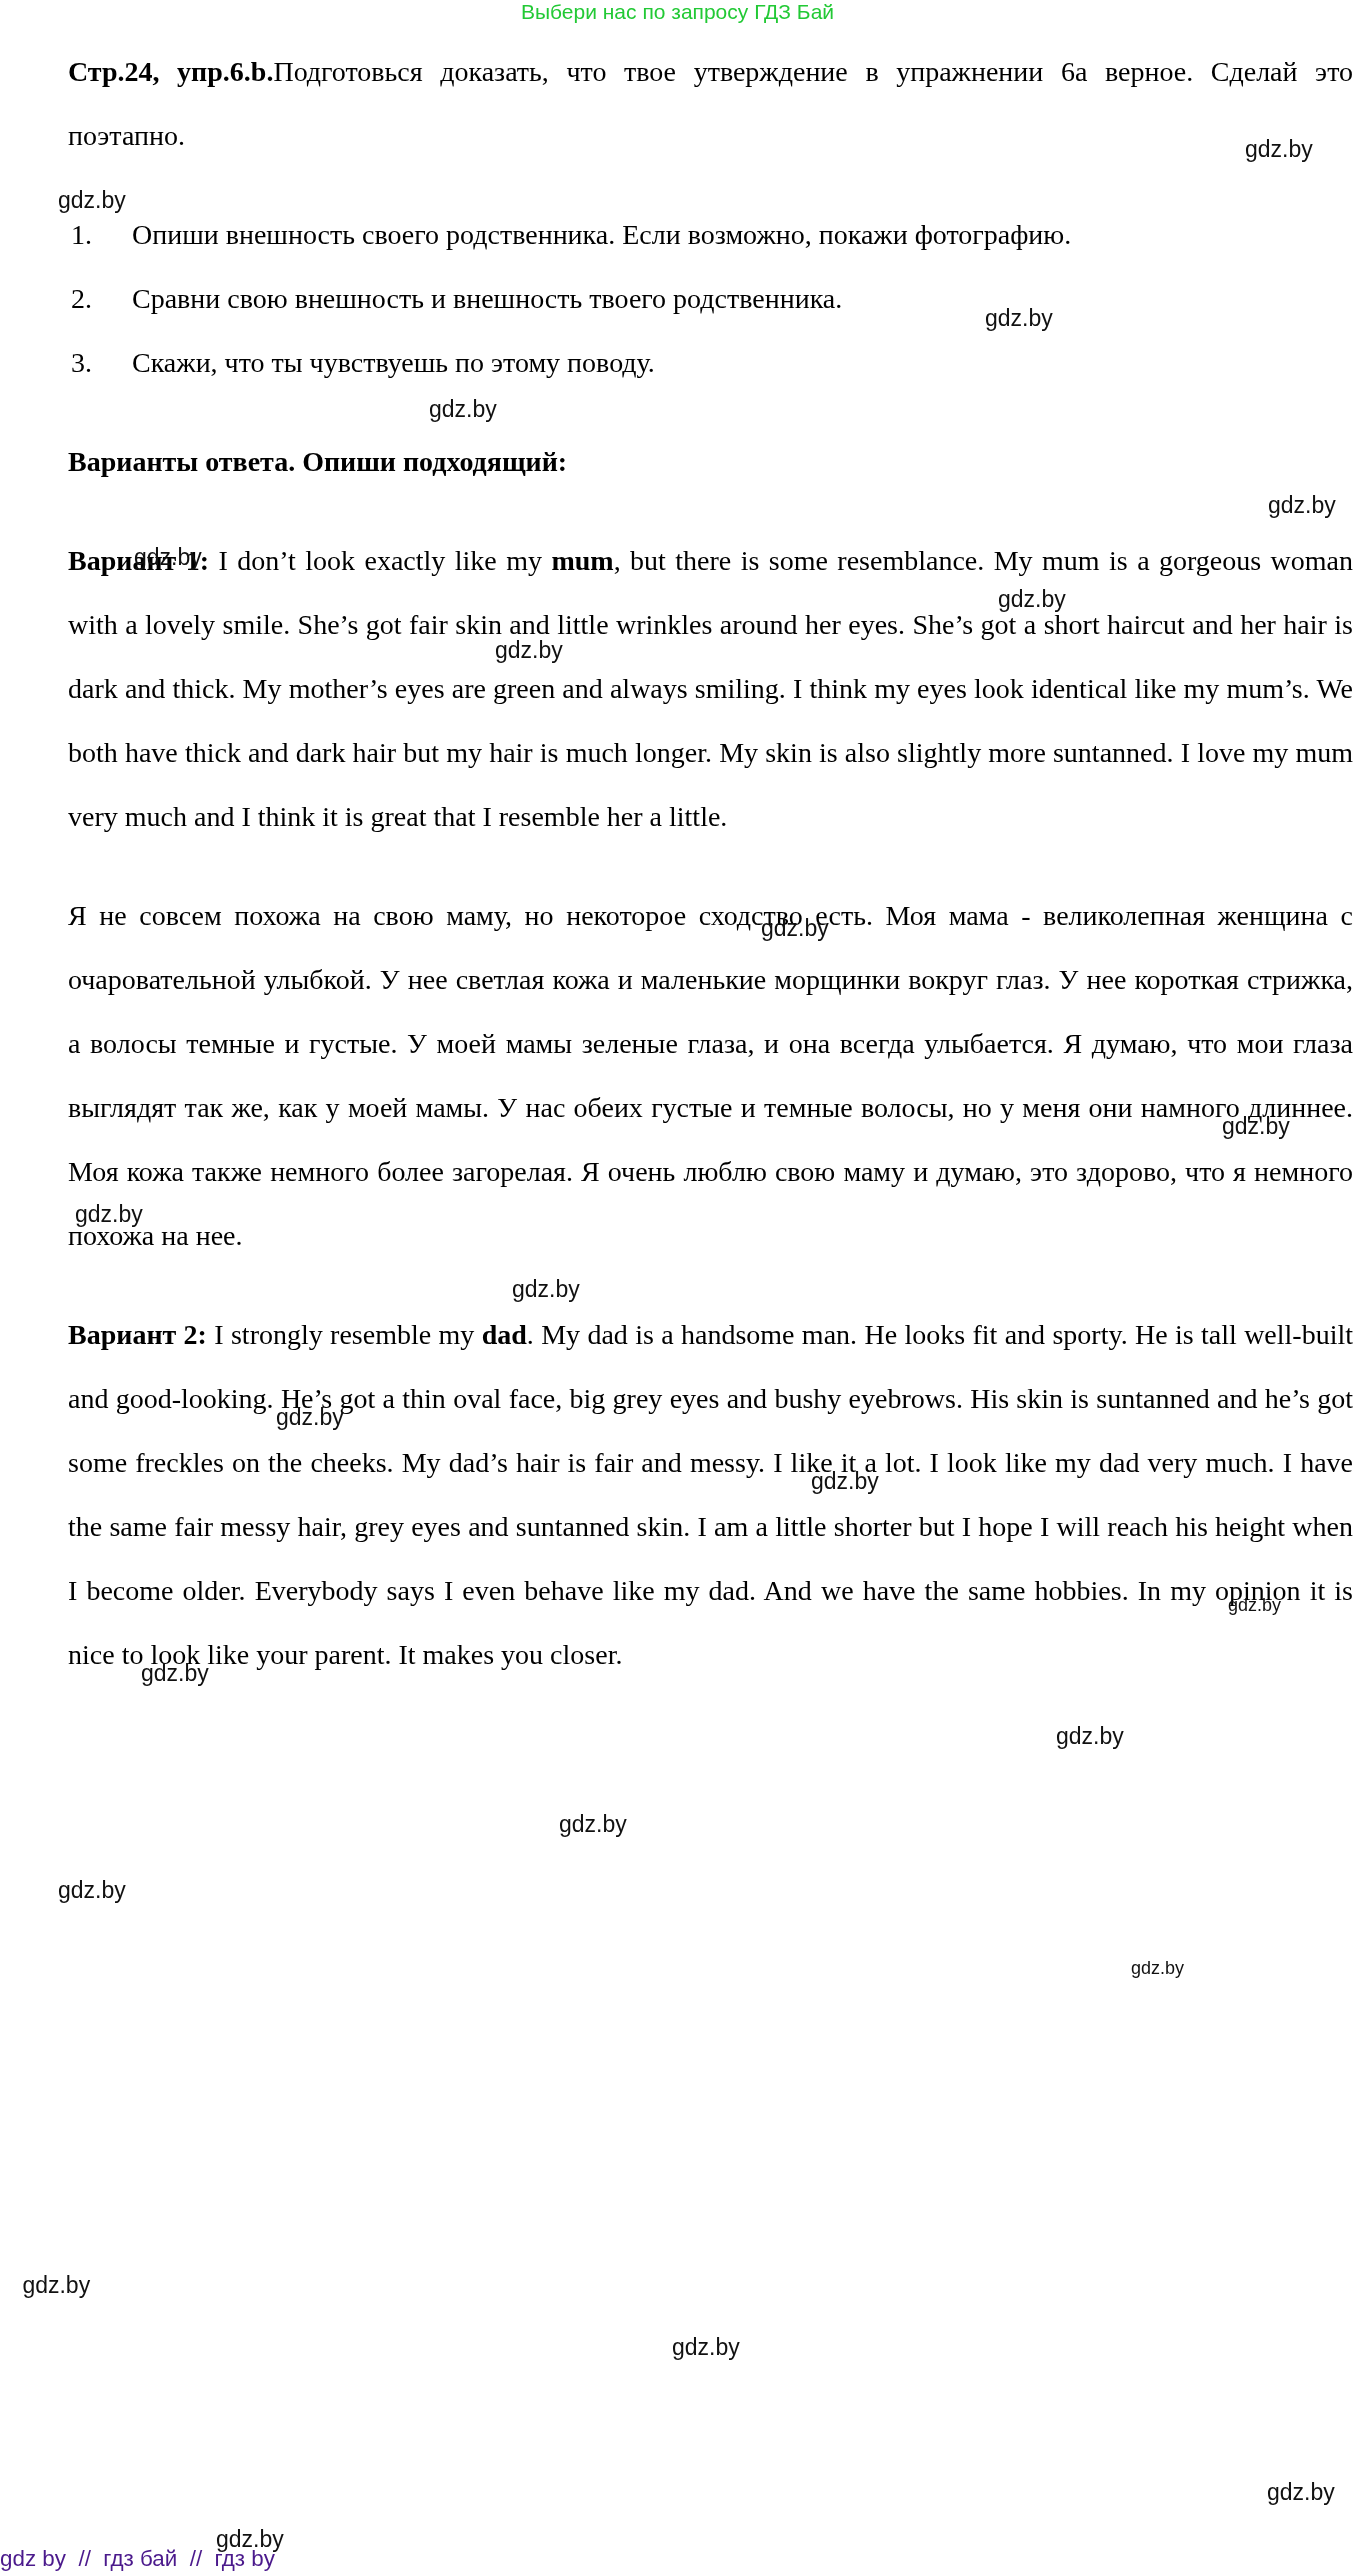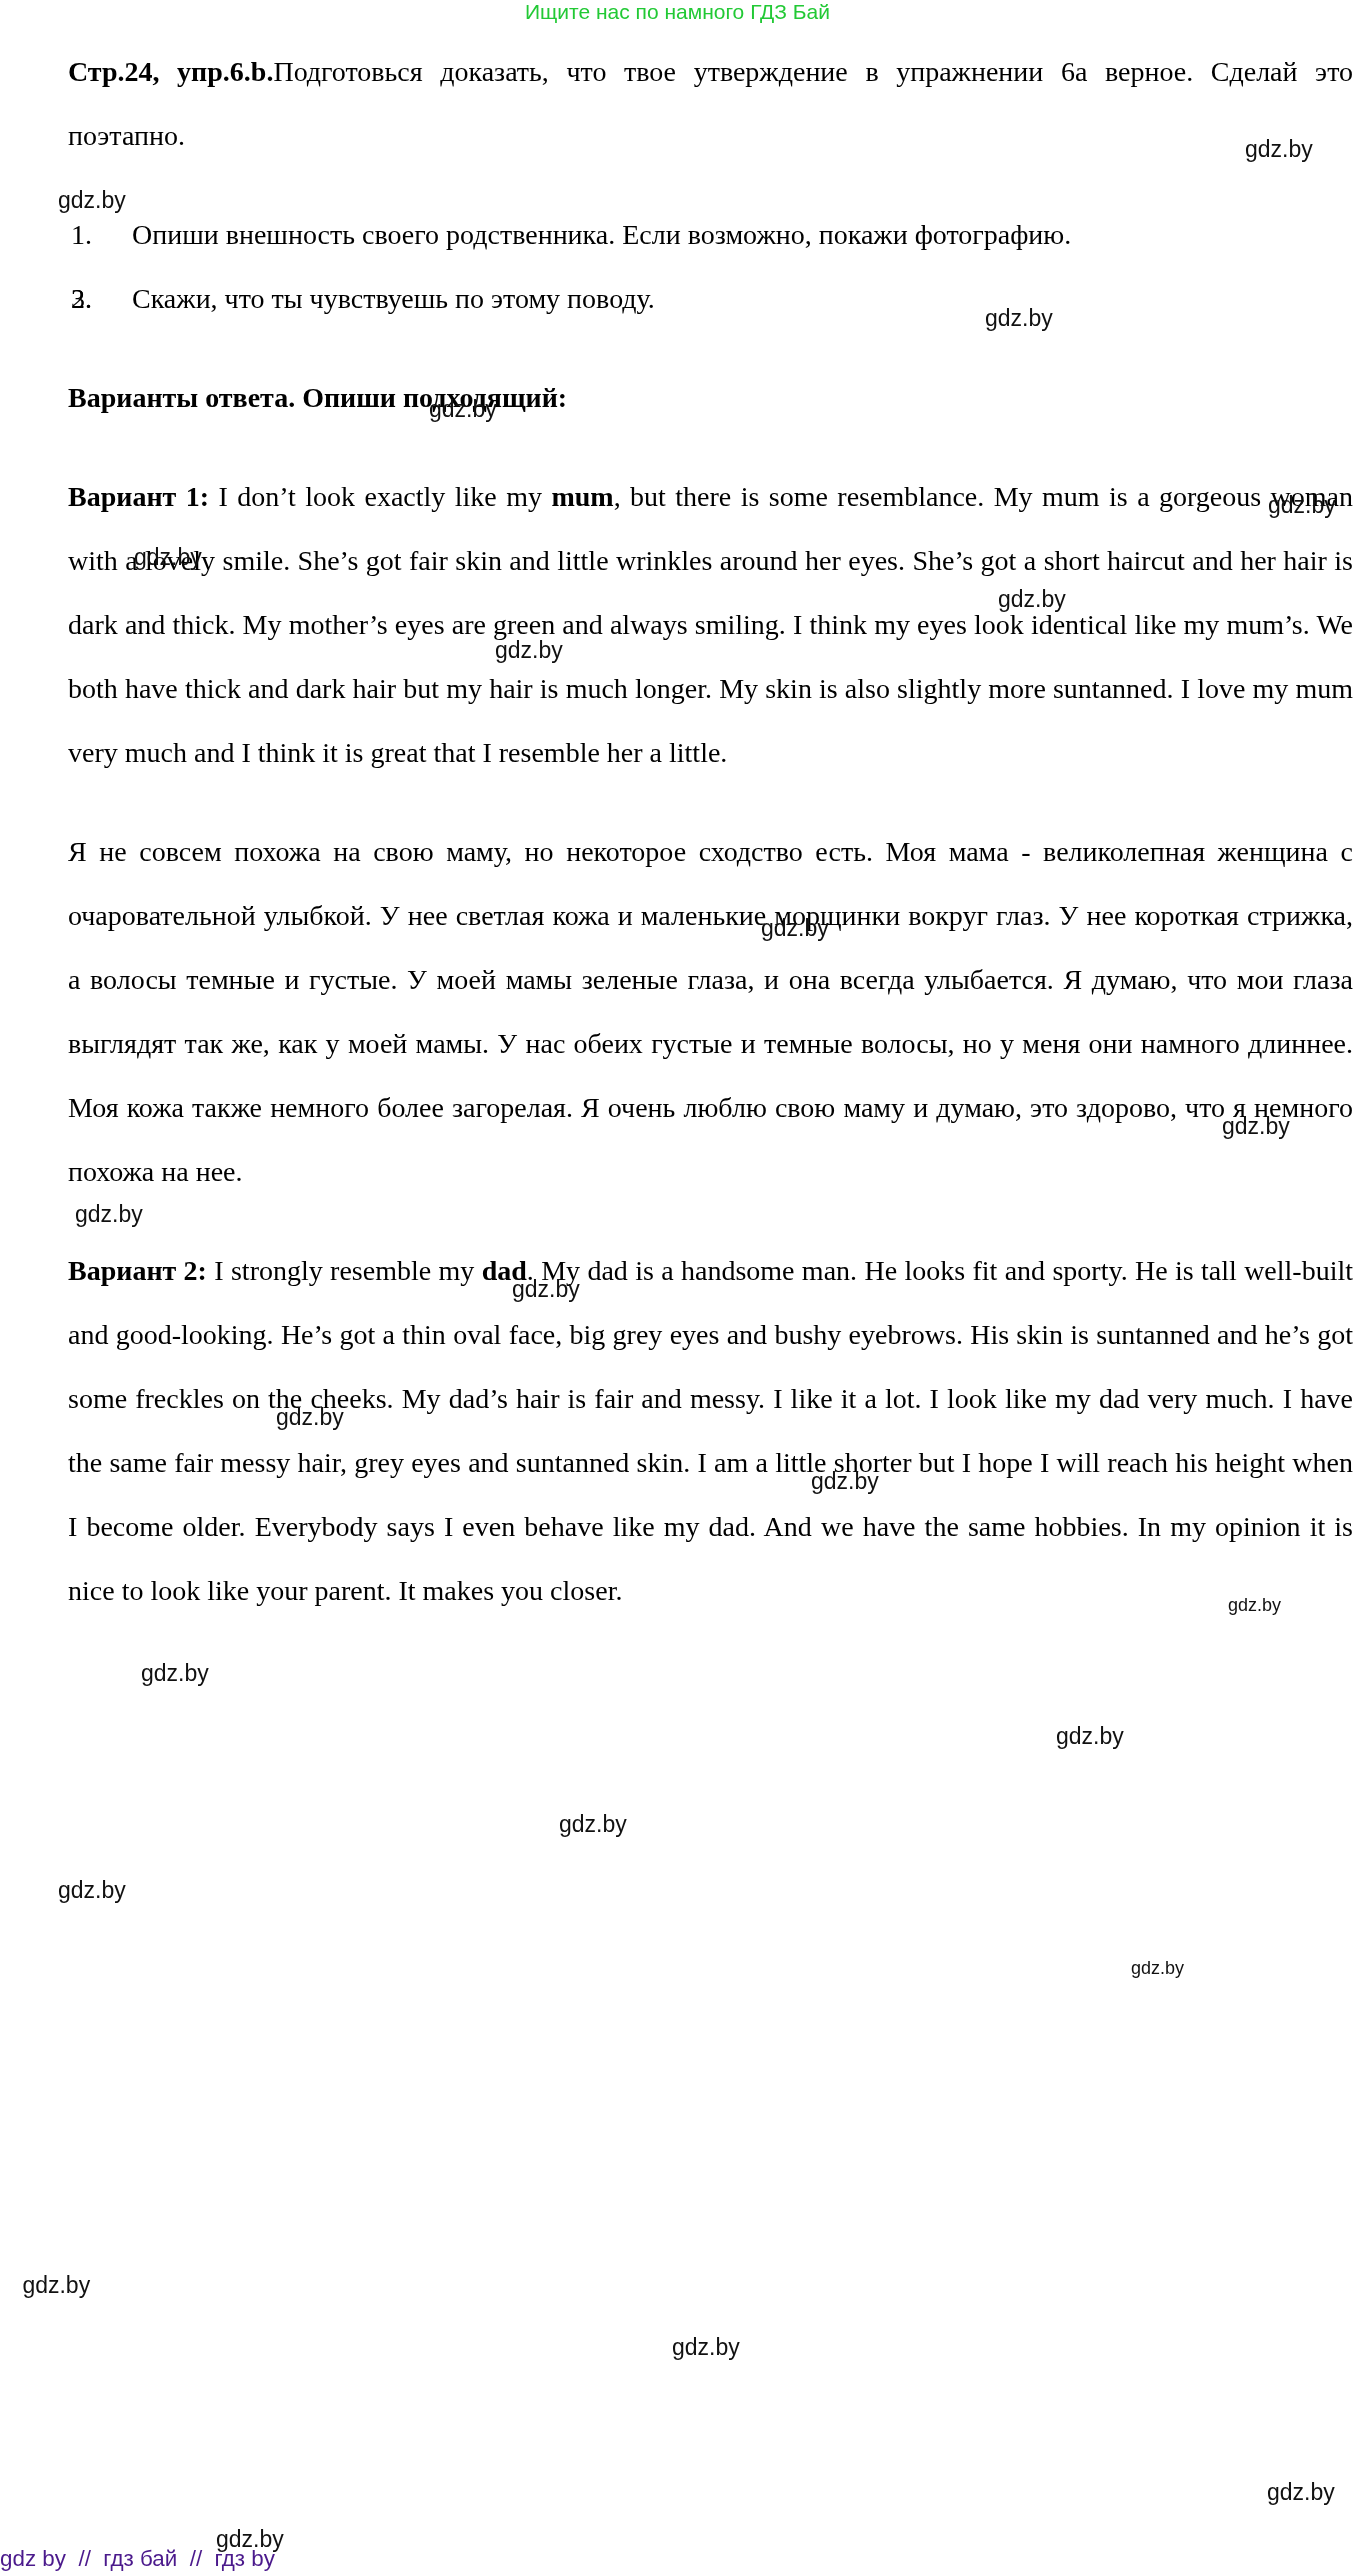--- a/index.html
+++ b/index.html
@@ -29,29 +29,29 @@
   .wm.small { font-size: 18px; }
   .footer {
     position: absolute; left: 0; top: 2546px; width: 1355px; text-align: left;
     font-family: "Liberation Sans", sans-serif; font-size: 22.4px; line-height: 26.6px;
     color: #4b1a8c; white-space: pre;
   }
 </style>
 </head>
 <body>
 
-<div class="banner">Ищите нас по намного ГДЗ Бай</div>
+<div class="banner">Выбери нас по запросу ГДЗ Бай</div>
 
 <div class="page">
   <p class="task-intro"><span class="b">Стр.24, упр.6.b.</span><span>Подготовься доказать, что твое утверждение в упражнении 6а верное. Сделай это поэтапно.</span></p>
 
   <div class="gap-m"></div>
   <ol class="steps">
     <li><span class="num">1.</span><span>Опиши внешность своего родственника. Если возможно, покажи фотографию.</span></li>
-    <li><span class="num">2.</span></li>
+    <li><span class="num">2.</span><span>Сравни свою внешность и внешность твоего родственника.</span></li>
     <li><span class="num">3.</span><span>Скажи, что ты чувствуешь по этому поводу.</span></li>
   </ol>
 
   <div class="gap-m"></div>
   <p class="heading">Варианты ответа. Опиши подходящий:</p>
 
   <div class="gap-m"></div>
   <p><span class="b">Вариант 1:</span><span> I don’t look exactly like my </span><span class="b">mum</span><span>, but there is some resemblance. My mum is a gorgeous woman with a lovely smile. She’s got fair skin and little wrinkles around her eyes. She’s got a short haircut and her hair is dark and thick. My mother’s eyes are green and always smiling. I think my eyes look identical like my mum’s. We both have thick and dark hair but my hair is much longer. My skin is also slightly more suntanned. I love my mum very much and I think it is great that I resemble her a little.</span></p>
 
   <div class="gap-m"></div>

